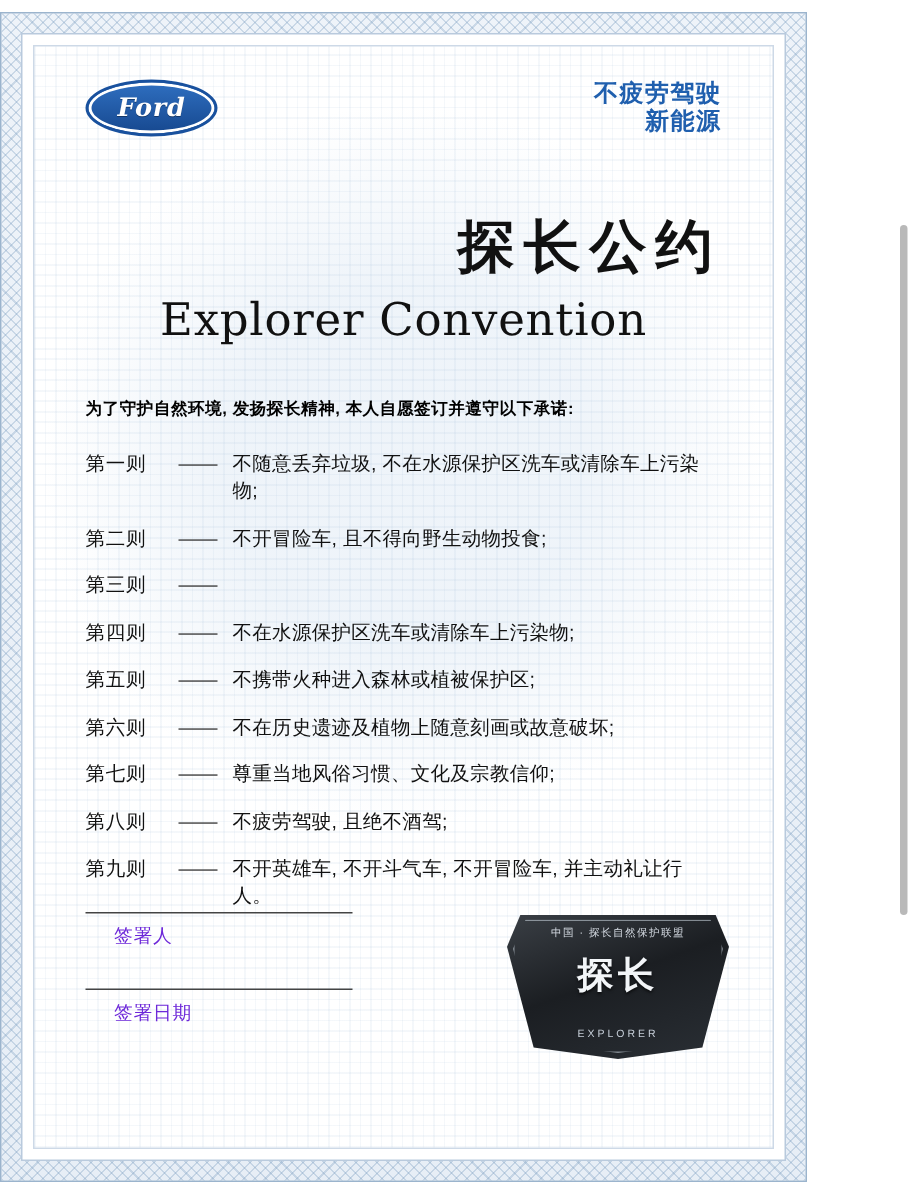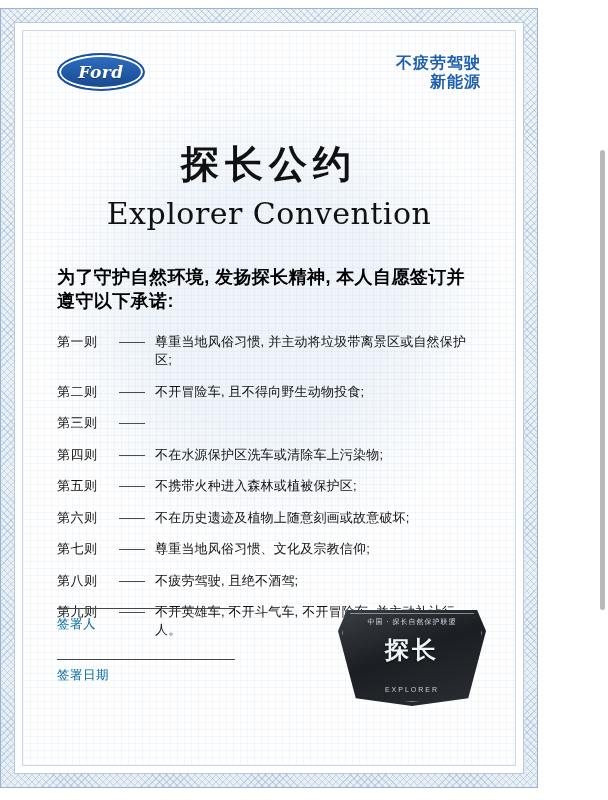--- a/index.html
+++ b/index.html
@@ -101,40 +101,40 @@
     color: #1f5fae;
     font-weight: bold;
     font-size: 16px;
     line-height: 19px;
     letter-spacing: 1px;
   }
 
   
   .title-cn {
     margin-top: 30px;
-    text-align: center;
+    text-align: right;
     font-family: "DejaVu Serif", serif;
     font-weight: bold;
     font-size: 38px;
     letter-spacing: 6px;
     color: #111111;
   }
   .title-en {
     margin-top: 6px;
     text-align: center;
     font-family: "DejaVu Serif", serif;
     font-size: 30px;
     color: #111111;
     letter-spacing: 0.5px;
   }
 
   
   .intro {
     margin-top: 34px;
-    font-size: 18px;
+    font-size: 11px;
     font-weight: bold;
     color: #000000;
     letter-spacing: 0.4px;
   }
 
   
   .clauses {
     margin-top: 20px;
   }
   .clause {
@@ -168,22 +168,23 @@
   }
   .sign-field { margin-bottom: 26px; }
   .sign-line {
     border-top: 1px solid #444444;
     height: 1px;
     width: 178px;
   }
   .sign-label {
     margin-top: 6px;
     font-size: 12.5px;
-    color: #0369a1;
+    color: #6d28d9;
     letter-spacing: 0.5px;
+    margin-left: 19px;
   }
 
   
   .emblem {
     position: absolute;
     right: 52px;
     bottom: 82px;
     width: 148px;
     height: 96px;
   }
@@ -265,21 +266,21 @@
 
     <div class="title-cn">探长公约</div>
     <div class="title-en">Explorer Convention</div>
 
     <div class="intro">为了守护自然环境, 发扬探长精神, 本人自愿签订并遵守以下承诺:</div>
 
     <div class="clauses">
       <div class="clause">
         <span class="clause-no">第一则</span>
         <span class="clause-dash">——</span>
-        <span class="clause-text">尊重当地风俗习惯, 并主动将垃圾带离景区或自然保护区;</span>
+        <span class="clause-text">不随意丢弃垃圾, 不在水源保护区洗车或清除车上污染物;</span>
       </div>
       <div class="clause">
         <span class="clause-no">第二则</span>
         <span class="clause-dash">——</span>
         <span class="clause-text">不开冒险车, 且不得向野生动物投食;</span>
       </div>
       <div class="clause">
         <span class="clause-no">第三则</span>
         <span class="clause-dash">——</span>
       </div>

